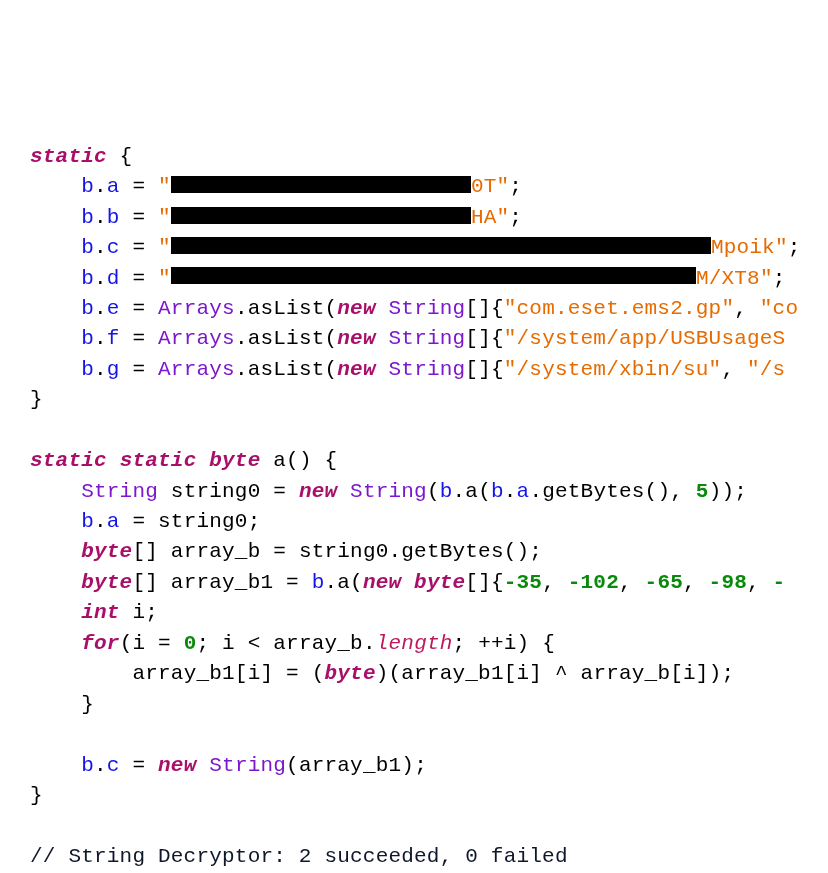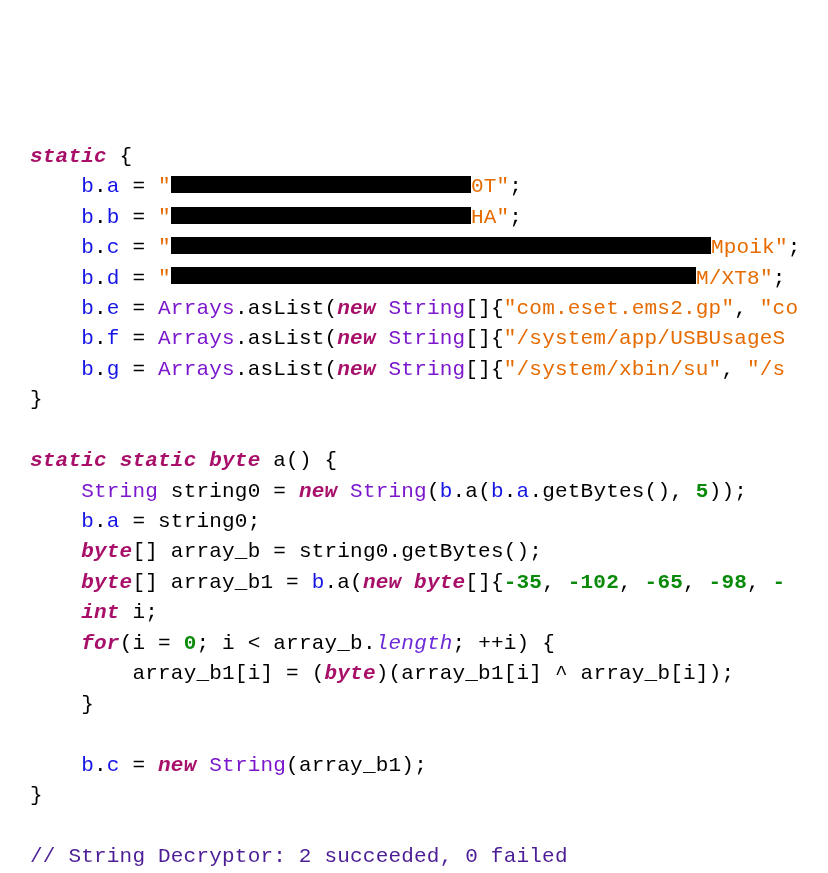--- a/index.html
+++ b/index.html
@@ -14,22 +14,22 @@
     width: 828px;
     height: 873px;
     box-sizing: border-box;
     letter-spacing: 0.2px;
   }
   .kw   { color: #a80f69; font-weight: bold; font-style: italic; }   
   .type { color: #7b17cc; }                      
   .var  { color: #1414e6; }                      
   .num  { color: #0a8a0a; font-weight: bold; }   
   .str  { color: #e66b00; }                      
-  .mem  { color: #6d28d9; font-style: italic; text-align: center; }     
-  .cmt  { color: #4c1d95; text-align: center; }                      
+  .mem  { color: #be185d; font-style: italic; text-align: center; }     
+  .cmt  { color: #0f172a; text-align: center; }                      
   .pln  { color: #000; }
   .blk {
     display:inline-block;
     vertical-align: middle;
     height: 17px;
     background:#000;
     position: relative;
     top: -2px;
   }
 </style>

